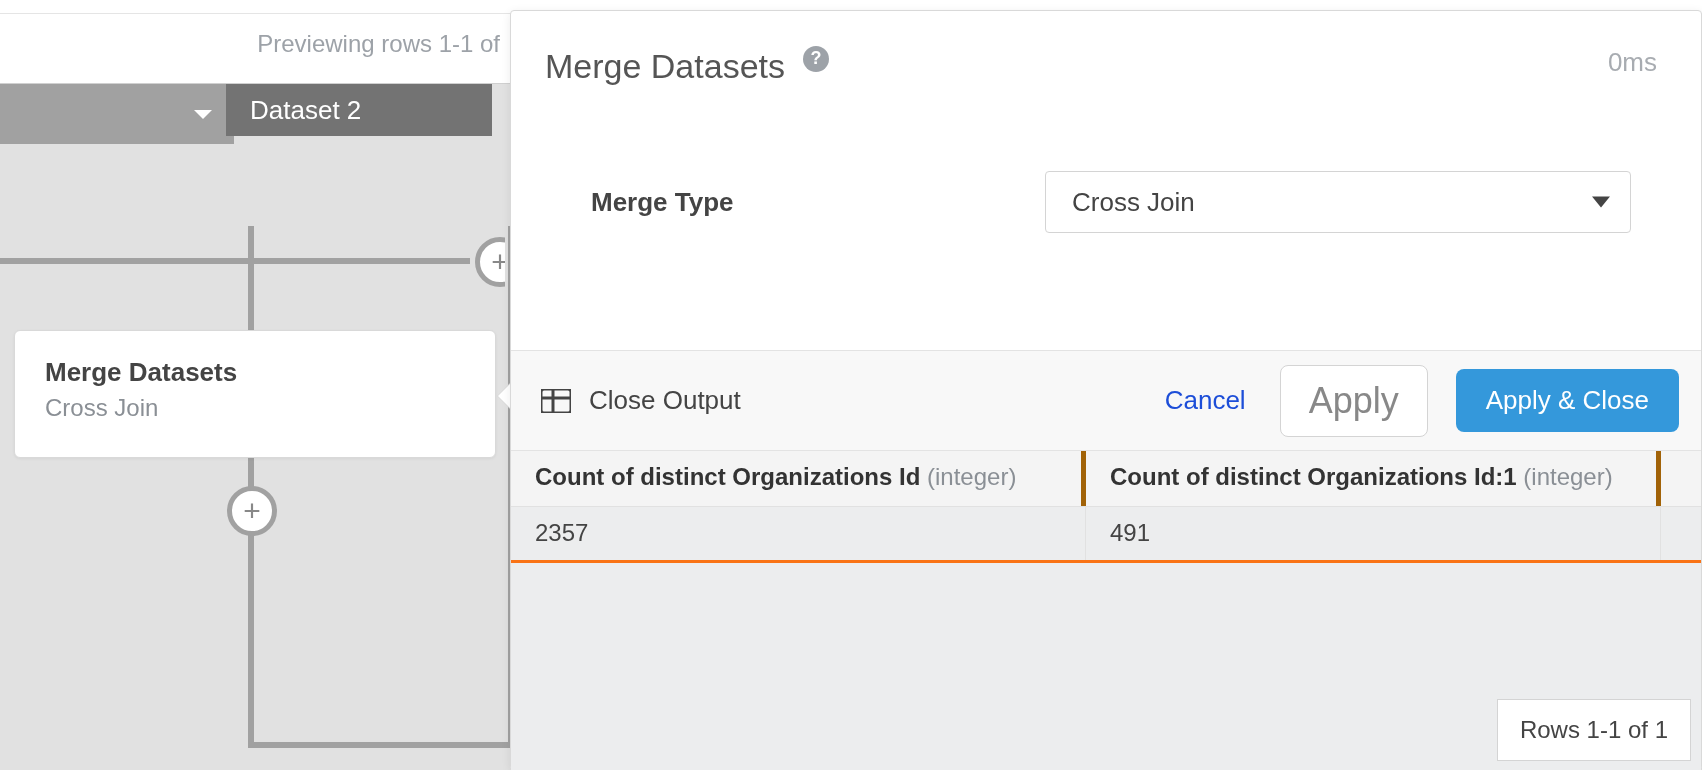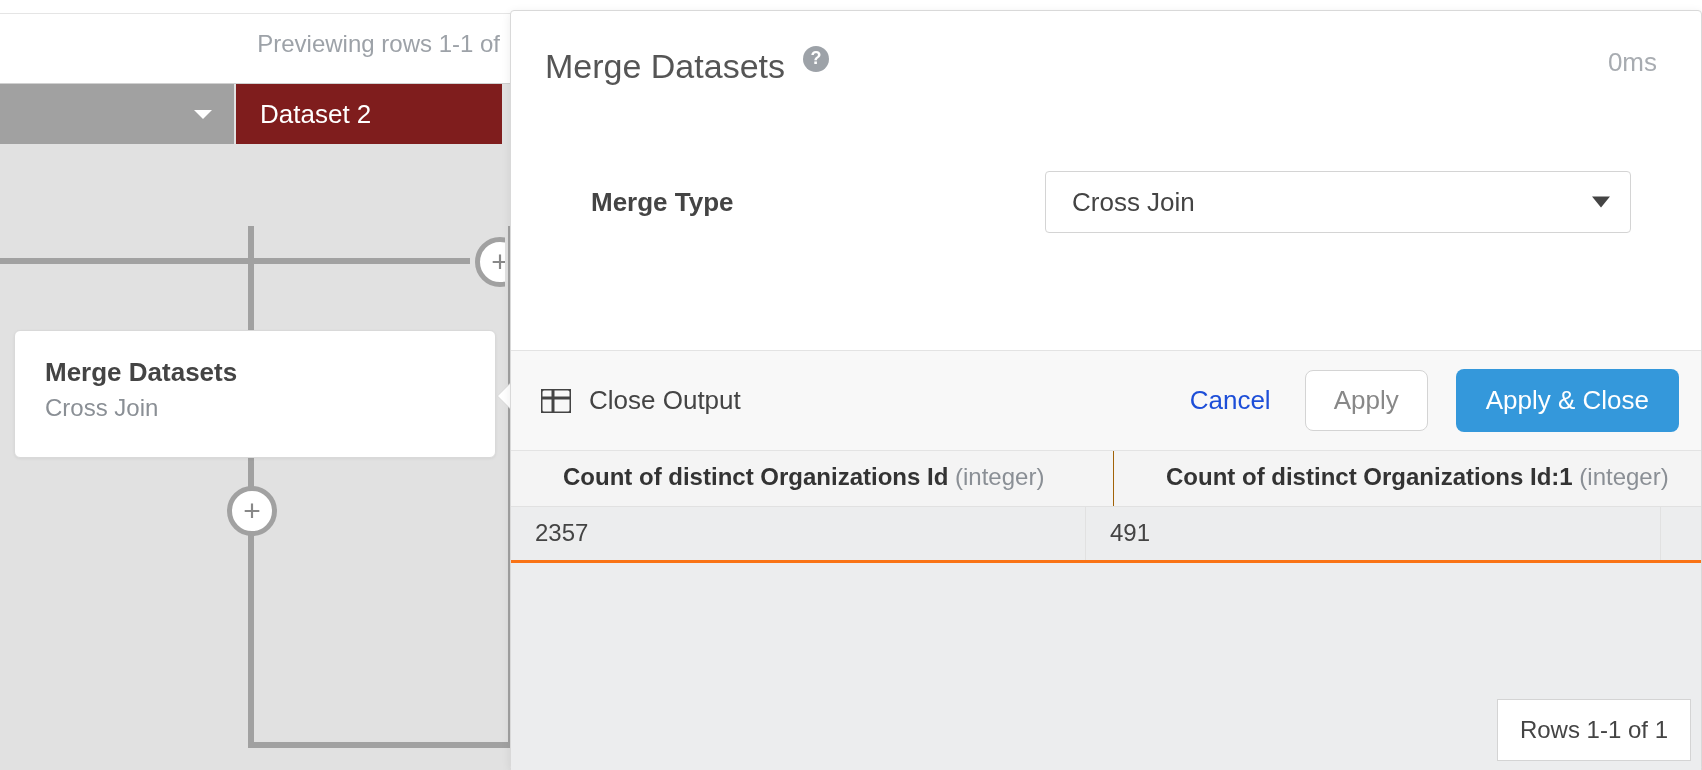--- a/index.html
+++ b/index.html
@@ -47,23 +47,23 @@
     padding-right: 22px;
   }
   .chev-down-white {
     width: 0; height: 0;
     border-left: 9px solid transparent;
     border-right: 9px solid transparent;
     border-top: 9px solid #ffffff;
   }
   .tab-blue {
     position: absolute;
-    left: 236px; top: 84px;
-    width: 266px; height: 60px;
-    background: #7f1d1d;
+    left: 226px; top: 84px;
+    width: 266px; height: 52px;
+    background: #737373;
     color: #ffffff;
     font-size: 26px;
     display: flex; align-items: center;
     padding-left: 24px;
   }
 
   
   .line-h1 { position:absolute; left:0; top:258px; width:470px; height:6px; background:#a1a1a1; }
   .line-v0 { position:absolute; left:248px; top:142px; width:6px; height:520px; background:#a1a1a1; }
   .line-vright { position:absolute; left:508px; top:142px; width:6px; height:522px; background:#a1a1a1; }
@@ -161,38 +161,38 @@
     height: 100px;
     border-bottom: 1px solid #e3e3e3;
     background: #f8f8f8;
     display:flex; align-items:center; justify-content: space-between;
     padding: 0 22px 0 30px;
   }
   .hide-output { display:flex; align-items:center; gap: 18px; font-size: 26px; color: #444; cursor: pointer; }
   .actions-right { display:flex; align-items:center; gap: 28px; }
   .link-btn { font-size: 26px; color: #1d4ed8; cursor: pointer; padding: 14px 6px; }
   .btn-apply {
-    font-size: 26px; color: #888; background:#fff;
+    font-size: 36px; color: #888; background:#fff;
     border:1px solid #d4d4d4; border-radius:8px;
     padding: 14px 28px; cursor: pointer;
   }
   .btn-primary {
     font-size: 26px; color:#fff; background:#3498db;
     border: none; border-radius:8px;
     padding: 16px 30px; cursor: pointer;
   }
 
   .data-grid { position: relative; height: 320px; background: #ecedee; }
   .grid-header {
     display:flex;
     background: #f4f4f4;
     border-bottom: 1px solid #e1e1e1;
     height: 56px;
   }
-  .gh-cell { flex: 0 0 575px; padding: 12px 24px; font-size: 24px; color:#333; border-right:1px solid #a16207; white-space:nowrap;margin-left:28px; }
+  .gh-cell { flex: 0 0 575px; padding: 12px 24px; font-size: 24px; color:#333; border-right:5px solid #a16207; white-space:nowrap; }
   .gh-cell .type { color:#8a8f95; font-weight:400; }
   .gh-cell .name { font-weight:700; }
   .grid-row {
     display:flex; height: 56px; background:#ecedee;
     border-bottom: 3px solid #f97316;
   }
   .gr-cell { flex: 0 0 575px; padding: 12px 24px; font-size: 24px; color:#444; border-right:1px solid #e1e1e1; }
 
   .row-counter {
     position: absolute; right: 10px; bottom: 10px;

